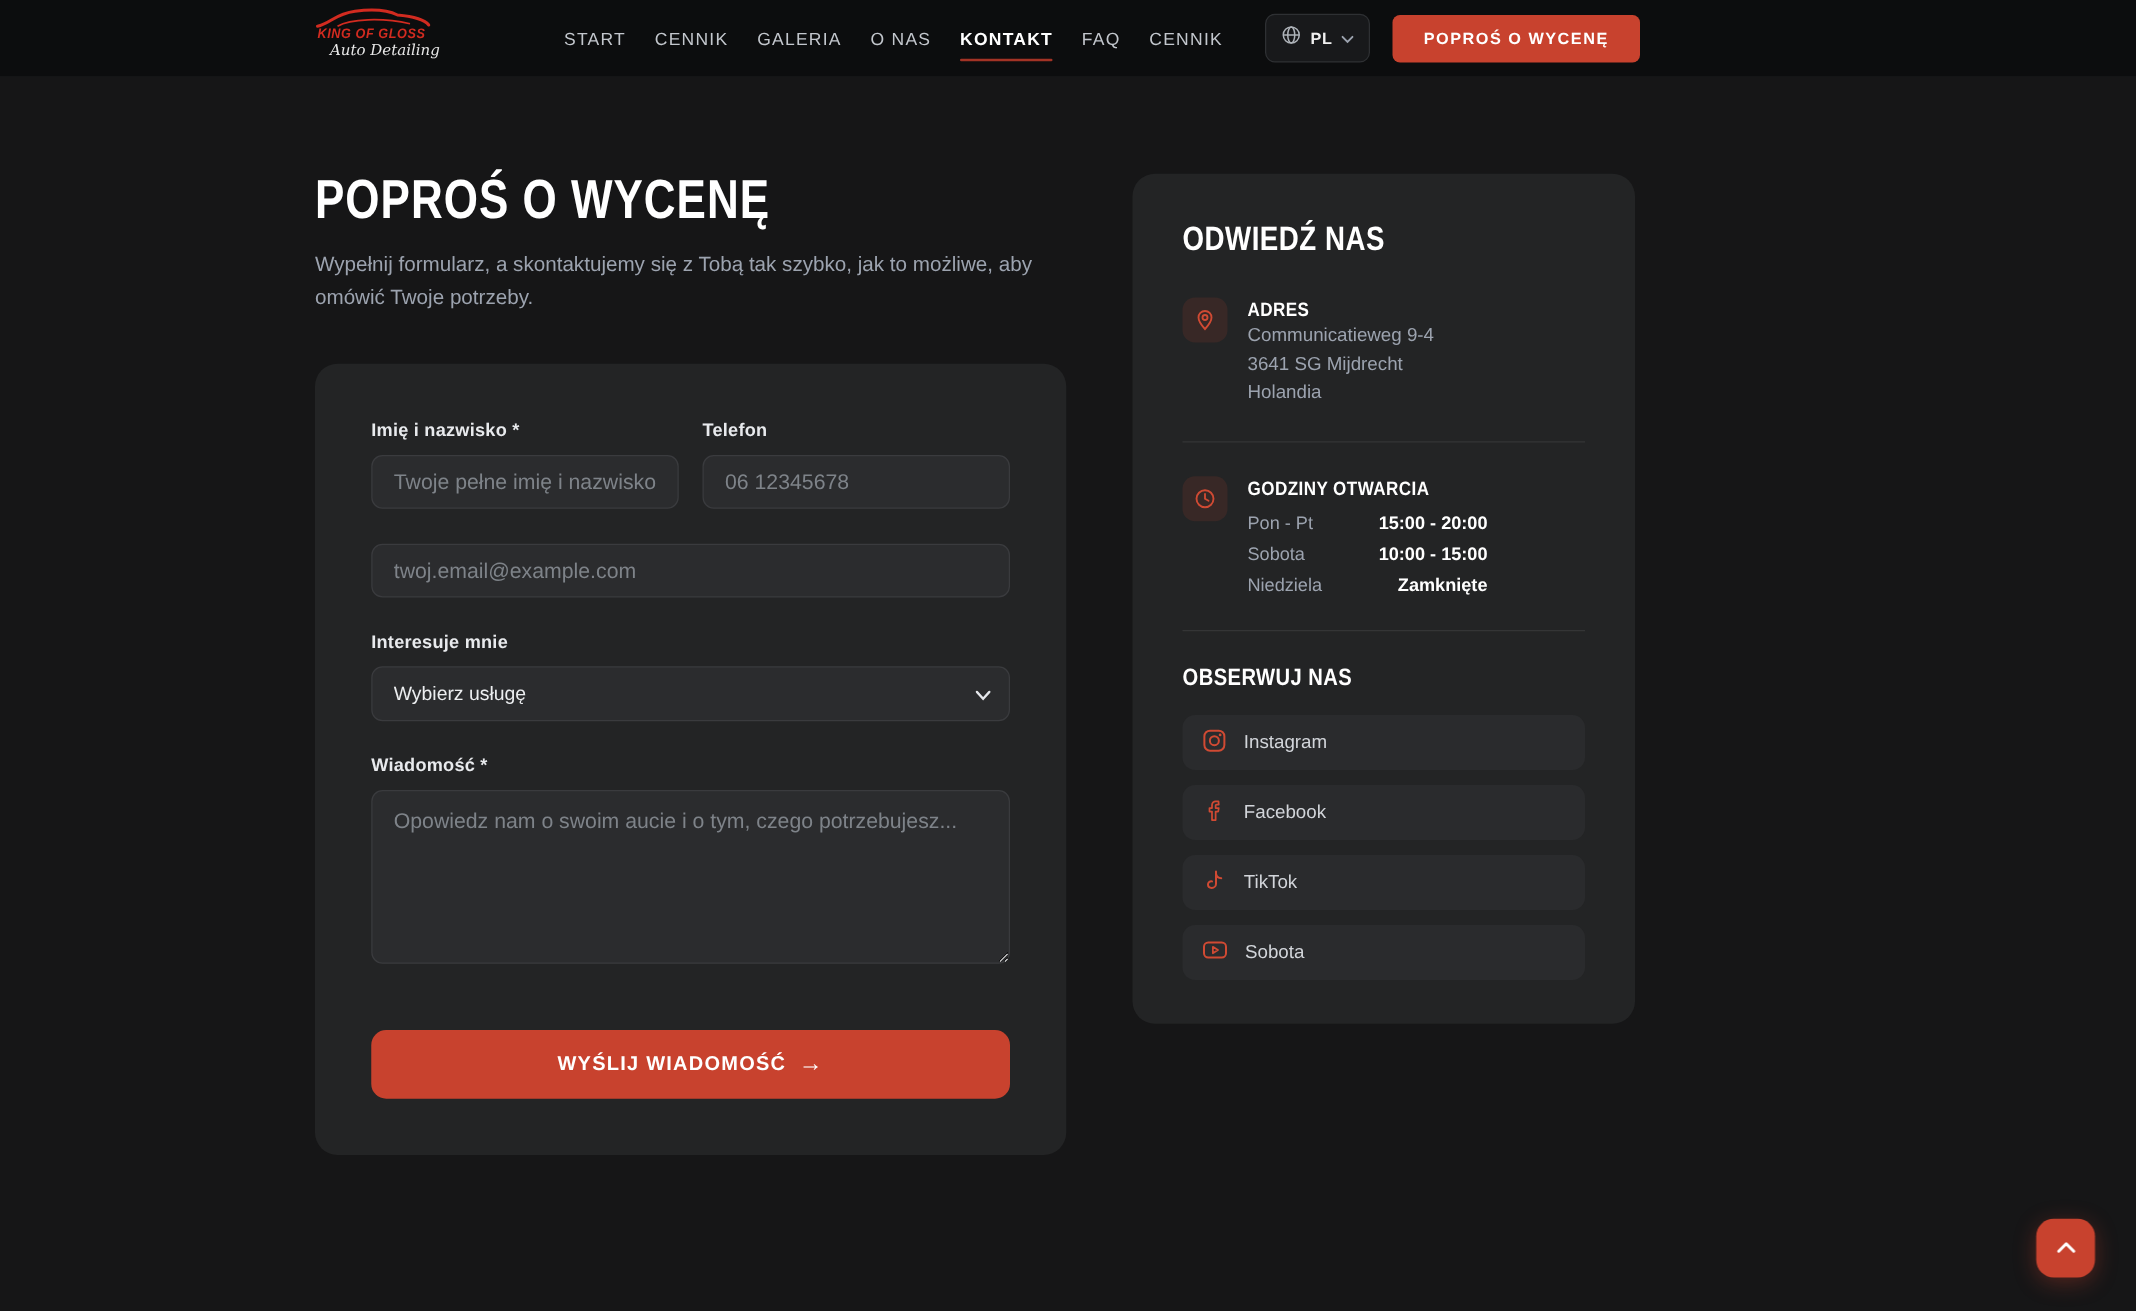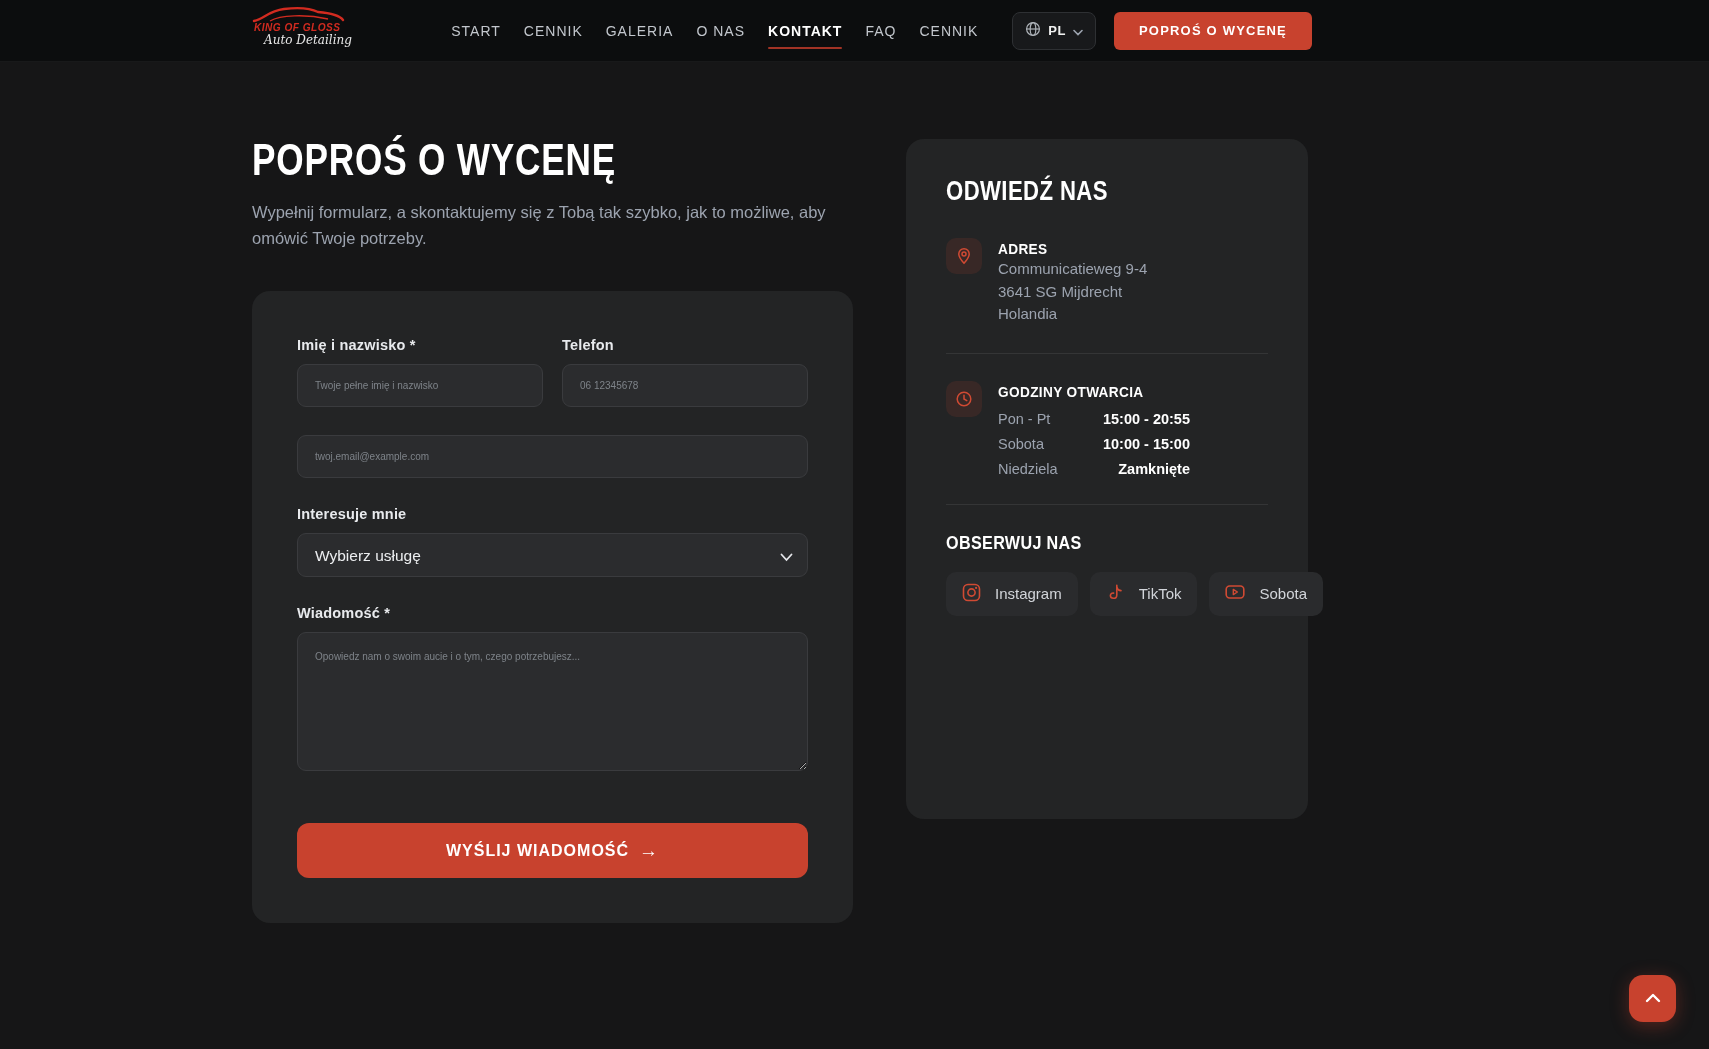--- a/index.html
+++ b/index.html
@@ -72,21 +72,21 @@
   }
   .frow { display:flex; gap:19px; }
   .fgroup { margin-bottom:28px; }
   .fgroup.half { width:246px; margin-bottom:28px; }
   .flabel {
     display:block; font-size:14.5px; font-weight:bold; color:#e8eaed;
     margin-bottom:11px; letter-spacing:.2px;
   }
   .finput, .fselect, .ftext {
     width:100%; background:#2b2c2e; border:1px solid #3a3b3e;
-    border-radius:9px; color:#0ea5e9; font-size:10px;
+    border-radius:9px; color:#0ea5e9; font-size:17px;
     font-family:"Liberation Sans", sans-serif; outline:none;
   }
   .finput { height:43px; padding:0 17px; }
   .finput::placeholder, .ftext::placeholder { color:#7e8389; opacity:1; }
   .select-wrap { position:relative; }
   .fselect {
     height:44px; padding:0 17px; appearance:none; -webkit-appearance:none;
     color:#eceef0; font-size:15.5px; cursor:pointer;
   }
   .select-chevron { position:absolute; right:15px; top:15px; pointer-events:none; }
@@ -127,21 +127,21 @@
   .hours-row {
     display:flex; justify-content:space-between; align-items:baseline;
     margin-top:9px;
   }
   .hours-day { font-size:14.5px; color:#9ca3af; }
   .hours-time { font-size:14.5px; font-weight:bold; color:#fff; white-space:nowrap; }
   .follow-title {
     font-size:19px; font-weight:bold; color:#fff; letter-spacing:.4px;
     transform:scaleX(.85); transform-origin:left; white-space:nowrap;
   }
-  .social-list { margin-top:18px; display:flex; gap:12px; }
+  .social-list { margin-top:18px; display:flex; flex-direction:column; gap:12px; }
   .social-btn {
     height:44px; background:#2a2b2d; border:none; border-radius:10px;
     display:flex; align-items:center; padding:0 16px; gap:14px; cursor:pointer;
     font-family:"Liberation Sans", sans-serif;
   }
   .social-label { font-size:15px; color:#d2d5da; }
   
   .scroll-top {
     position:fixed; right:33px; bottom:27px; width:47px; height:47px;
     background:#c8422e; border:none; border-radius:14px; cursor:pointer;
@@ -268,21 +268,21 @@
         <svg width="18" height="18" viewBox="0 0 18 18">
           <circle cx="9" cy="9" r="6.8" fill="none" stroke="#d04a33" stroke-width="1.5"></circle>
           <path d="M9 5.2 L9 9 L11.8 10.6" fill="none" stroke="#d04a33" stroke-width="1.5" stroke-linecap="round"></path>
         </svg>
       </div>
       <div class="info-body">
         <div class="info-title">GODZINY OTWARCIA</div>
         <div class="hours-rows">
           <div class="hours-row">
             <span class="hours-day">Pon - Pt</span>
-            <span class="hours-time">15:00 - 20:55</span>
+            <span class="hours-time">15:00 - 20:00</span>
           </div>
           <div class="hours-row">
             <span class="hours-day">Sobota</span>
             <span class="hours-time">10:00 - 15:00</span>
           </div>
           <div class="hours-row">
             <span class="hours-day">Niedziela</span>
             <span class="hours-time">Zamknięte</span>
           </div>
         </div>
@@ -300,20 +300,28 @@
             <rect x="1.5" y="1.5" width="16" height="16" rx="4.5" fill="none" stroke="#d04a33" stroke-width="1.6"></rect>
             <circle cx="9.5" cy="9.5" r="3.6" fill="none" stroke="#d04a33" stroke-width="1.6"></circle>
             <circle cx="14.1" cy="4.9" r="1.1" fill="#d04a33"></circle>
           </svg>
         </span>
         <span class="social-label">Instagram</span>
       </button>
       <button class="social-btn">
         <span>
           <svg width="19" height="19" viewBox="0 0 19 19">
+            <path d="M12.8 2 H10.6 C8.8 2 7.6 3.2 7.6 5 V7.4 H5.6 V10.2 H7.6 V17 H10.5 V10.2 H12.6 L13 7.4 H10.5 V5.4 C10.5 4.8 10.9 4.6 11.4 4.6 H13 Z" fill="none" stroke="#d04a33" stroke-width="1.4" stroke-linejoin="round"></path>
+          </svg>
+        </span>
+        <span class="social-label">Facebook</span>
+      </button>
+      <button class="social-btn">
+        <span>
+          <svg width="19" height="19" viewBox="0 0 19 19">
             <path d="M10.8 2.2 V11.9 C10.8 13.8 9.3 15.3 7.4 15.3 C5.5 15.3 4.4 14 4.4 12.6 C4.4 11 5.8 9.8 7.6 10.1" fill="none" stroke="#d04a33" stroke-width="1.6" stroke-linecap="round"></path>
             <path d="M10.8 4.2 C11.3 6.2 12.9 7.5 15 7.6" fill="none" stroke="#d04a33" stroke-width="1.6" stroke-linecap="round"></path>
           </svg>
         </span>
         <span class="social-label">TikTok</span>
       </button>
       <button class="social-btn">
         <span>
           <svg width="20" height="16" viewBox="0 0 20 16">
             <rect x="1.2" y="2" width="17.6" height="12" rx="3.4" fill="none" stroke="#d04a33" stroke-width="1.6"></rect>

